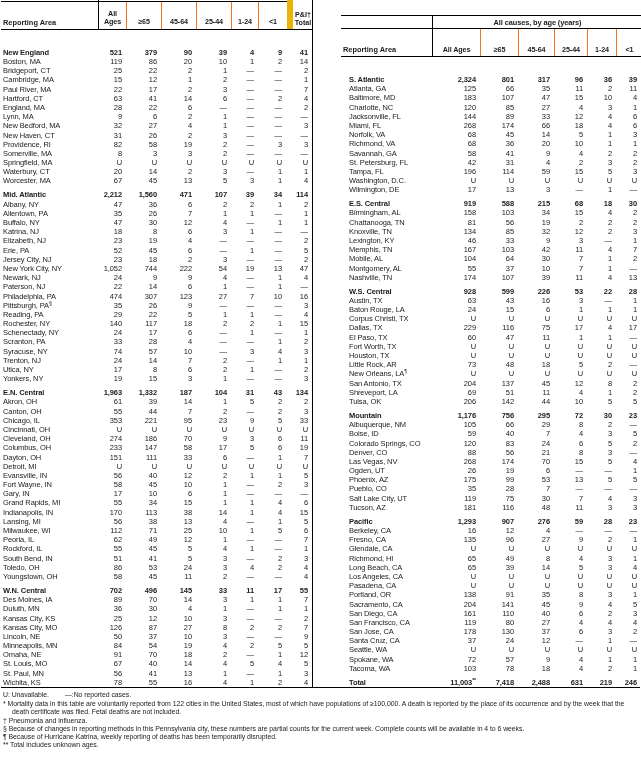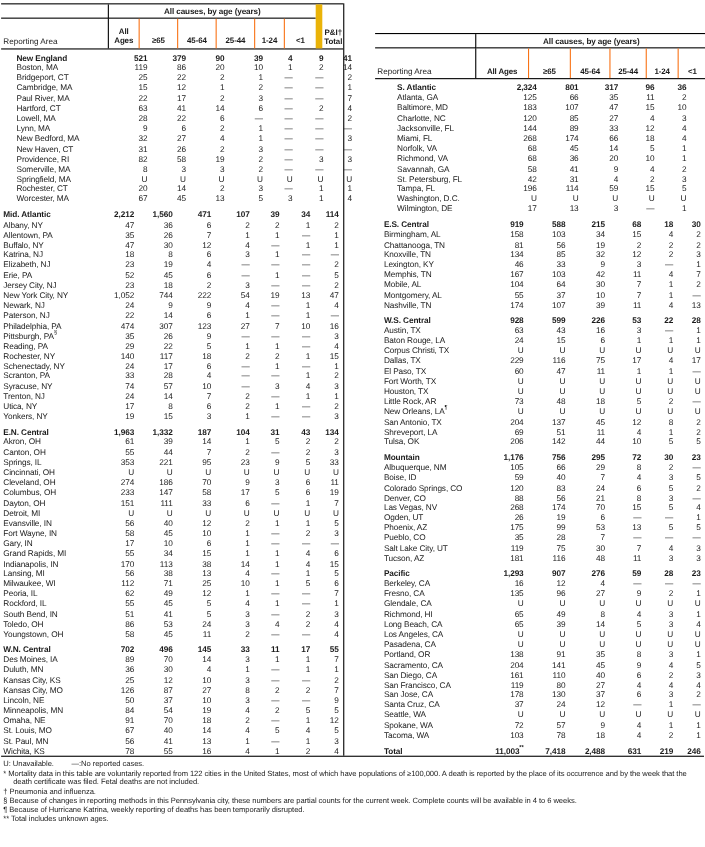--- a/index.html
+++ b/index.html
@@ -15,34 +15,34 @@
   
   .hdr{display:grid;grid-template-columns:var(--cols);grid-template-rows:13px 27px;
        border-top:1.2px solid #000;border-bottom:1.6px solid #000;box-sizing:border-box;}
   .half.right .hdr{border-right:1px solid #000;margin-right:-1px;}
   .h-area1{grid-column:1;grid-row:1;border-right:1px solid #000;border-bottom:1px solid #000;}
   .h-group{grid-column:2/8;grid-row:1;border-bottom:1px solid #000;text-align:center;
            font-weight:bold;font-size:7.4px;line-height:13px;white-space:nowrap;letter-spacing:-0.1px;}
   .h-pi{grid-column:8;grid-row:1/3;border-left:6px solid #eab308;display:flex;align-items:flex-end;
         justify-content:center;text-align:center;font-weight:bold;font-size:7.2px;line-height:8px;padding-bottom:2px;}
   .h-area2{grid-column:1;grid-row:2;border-right:1px solid #000;display:flex;align-items:flex-end;
-           padding:0 0 2px 2px;font-weight:normal;font-size:7.4px;}
+           padding:0 0 2px 2px;font-weight:bold;font-size:7.4px;}
   .h-num{grid-row:2;border-right:1px solid #f97316;display:flex;align-items:flex-end;justify-content:center;
          text-align:center;font-weight:bold;font-size:7.2px;line-height:8.5px;padding-bottom:2px;letter-spacing:-0.1px;}
   .c2{grid-column:2}.c3{grid-column:3}.c4{grid-column:4}.c5{grid-column:5}.c6{grid-column:6}
   .c7{grid-column:7;border-right:none;}
   
   .tbody{flex:1;}
   .row{display:grid;grid-template-columns:var(--cols);height:9.2px;line-height:9.3px;font-size:7.5px;letter-spacing:-0.1px;}
   .row .area{text-align:left;padding-left:2px;white-space:nowrap;overflow:visible;}
   .half.right .row .area{padding-left:8px;}
   .row .num{text-align:right;padding-right:5px;white-space:nowrap;}
   .row.region{font-weight:bold;}
   .section{margin-top:4.8px;}
-  .section.first{margin-top:3px;padding-left:12px;}
+  .section.first{margin-top:18px;}
   sup.mk{font-size:5.2px;vertical-align:top;line-height:1;}
   
   .footer{padding:3px 2px 0 2px;font-size:6.9px;line-height:8.2px;letter-spacing:-0.05px;}
   .legend{display:flex;gap:16px;margin-bottom:1px;}
   .fn{padding-left:9px;text-indent:-9px;}
 </style>
 </head>
 <body>
 
 <div class="page">
@@ -120,21 +120,21 @@
               <div class="area">Hartford, CT</div>
               <div class="num">63</div>
               <div class="num">41</div>
               <div class="num">14</div>
               <div class="num">6</div>
               <div class="num">—</div>
               <div class="num">2</div>
               <div class="num">4</div>
             </div>
             <div class="row">
-              <div class="area">Lowell, MA</div>
+              <div class="area">England, MA</div>
               <div class="num">28</div>
               <div class="num">22</div>
               <div class="num">6</div>
               <div class="num">—</div>
               <div class="num">—</div>
               <div class="num">—</div>
               <div class="num">2</div>
             </div>
             <div class="row">
               <div class="area">Lynn, MA</div>
@@ -190,21 +190,21 @@
               <div class="area">Springfield, MA</div>
               <div class="num">U</div>
               <div class="num">U</div>
               <div class="num">U</div>
               <div class="num">U</div>
               <div class="num">U</div>
               <div class="num">U</div>
               <div class="num">U</div>
             </div>
             <div class="row">
-              <div class="area">Rochester, CT</div>
+              <div class="area">Waterbury, CT</div>
               <div class="num">20</div>
               <div class="num">14</div>
               <div class="num">2</div>
               <div class="num">3</div>
               <div class="num">—</div>
               <div class="num">1</div>
               <div class="num">1</div>
             </div>
             <div class="row">
               <div class="area">Worcester, MA</div>
@@ -454,21 +454,21 @@
               <div class="area">Canton, OH</div>
               <div class="num">55</div>
               <div class="num">44</div>
               <div class="num">7</div>
               <div class="num">2</div>
               <div class="num">—</div>
               <div class="num">2</div>
               <div class="num">3</div>
             </div>
             <div class="row">
-              <div class="area">Springs, IL</div>
+              <div class="area">Chicago, IL</div>
               <div class="num">353</div>
               <div class="num">221</div>
               <div class="num">95</div>
               <div class="num">23</div>
               <div class="num">9</div>
               <div class="num">5</div>
               <div class="num">33</div>
             </div>
             <div class="row">
               <div class="area">Cincinnati, OH</div>

